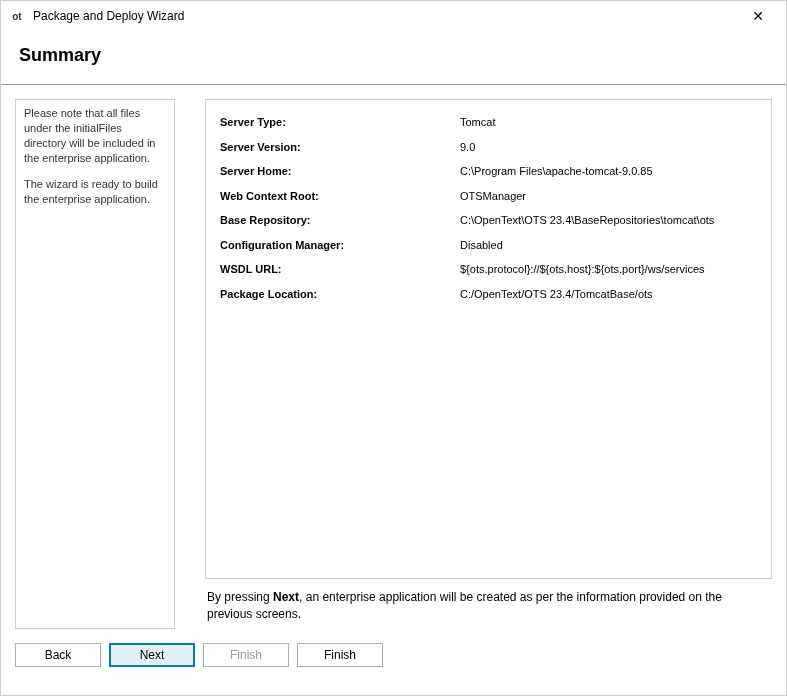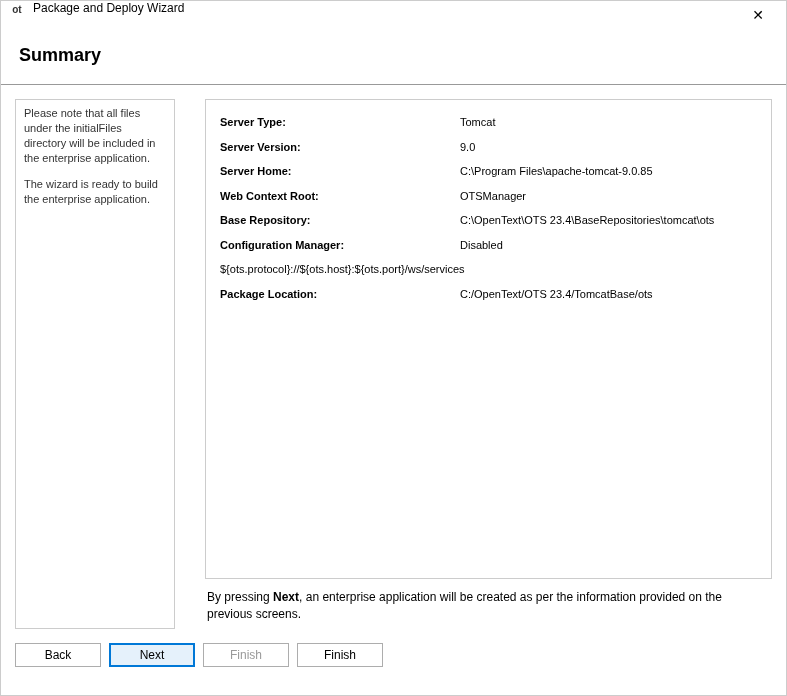--- a/index.html
+++ b/index.html
@@ -8,20 +8,21 @@
       font-size: 12px;
       background: #ffffff;
       width: 787px;
       height: 696px;
       overflow: hidden;
       border: 1px solid #cccccc;
     }
     .titlebar {
       height: 30px;
       display: flex;
+      align-items: center;
       padding: 0 8px;
       background: #ffffff;
     }
     .titlebar .app-icon {
       width: 16px;
       height: 16px;
       margin-right: 8px;
       display: flex;
       align-items: center;
       justify-content: center;
@@ -166,20 +167,21 @@
         </div>
         <div class="summary-row">
           <div class="summary-label">Base Repository:</div>
           <div class="summary-value">C:\OpenText\OTS 23.4\BaseRepositories\tomcat\ots</div>
         </div>
         <div class="summary-row">
           <div class="summary-label">Configuration Manager:</div>
           <div class="summary-value">Disabled</div>
         </div>
         <div class="summary-row">
+          <div class="summary-label">WSDL URL:</div>
           <div class="summary-value">${ots.protocol}://${ots.host}:${ots.port}/ws/services</div>
         </div>
         <div class="summary-row">
           <div class="summary-label">Package Location:</div>
           <div class="summary-value">C:/OpenText/OTS 23.4/TomcatBase/ots</div>
         </div>
       </div>
     <div class="note">
       <span>By pressing </span><b>Next</b><span>, an enterprise application will be created as per the information provided on the previous screens.</span>
     </div>

